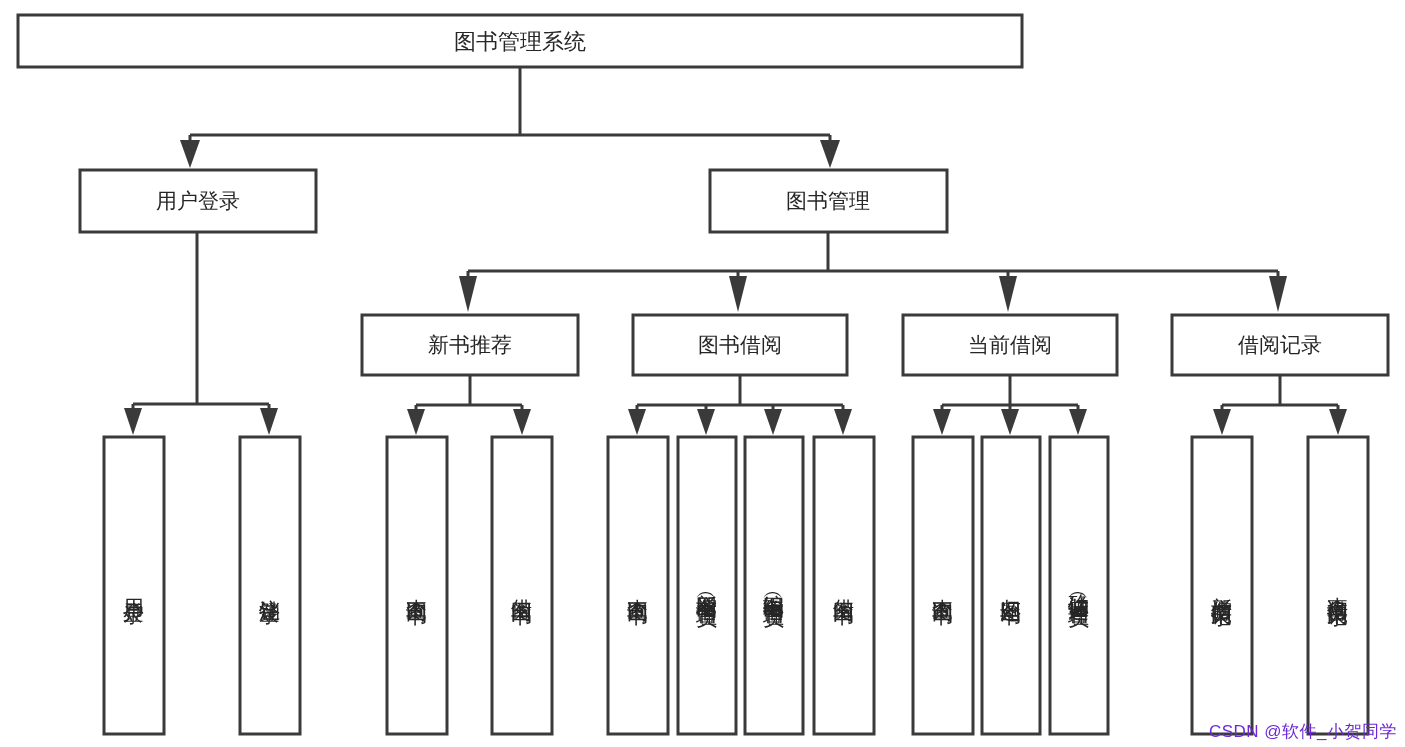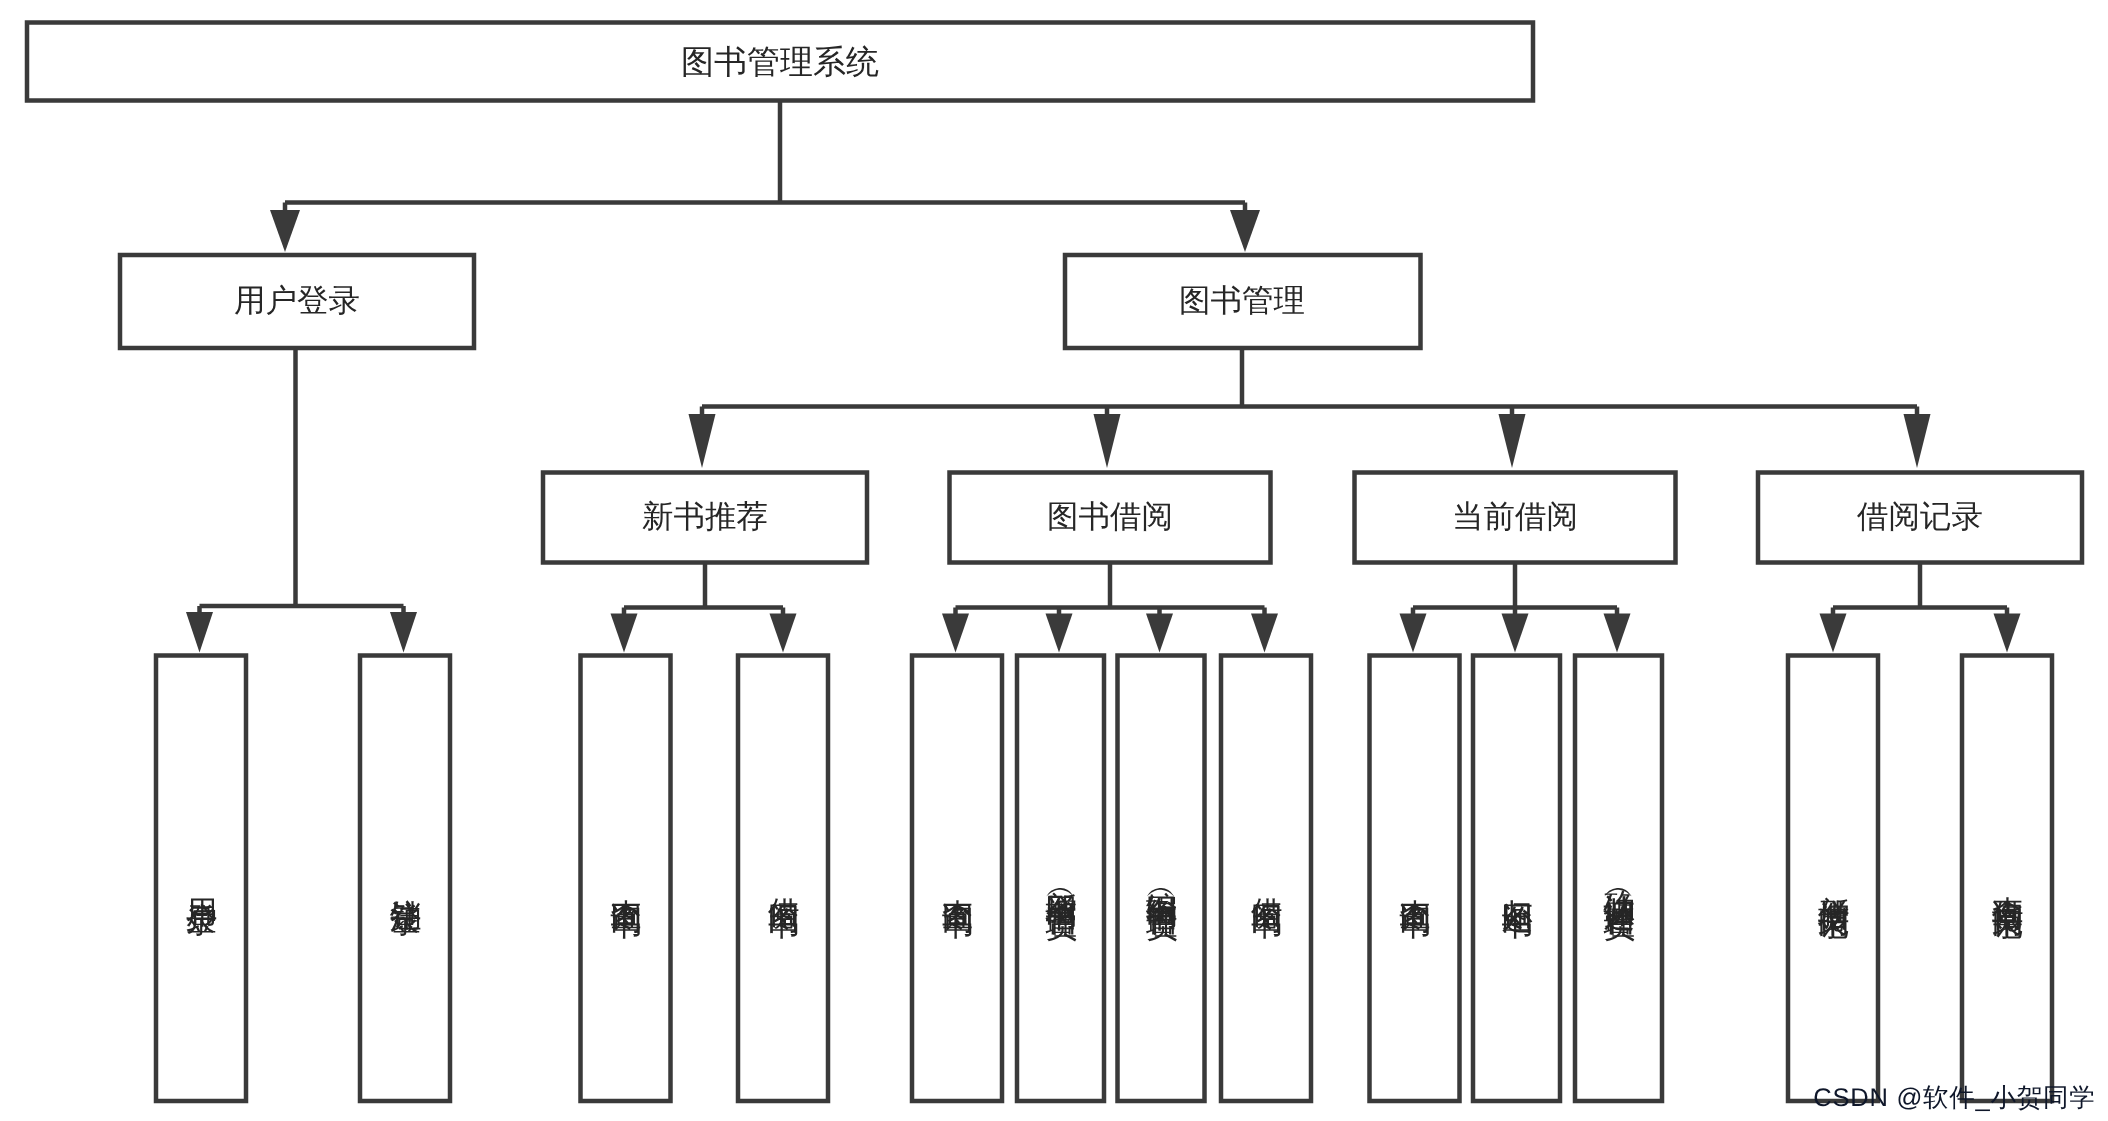--- a/index.html
+++ b/index.html
@@ -57,21 +57,21 @@
     font-family: "Liberation Sans", "DejaVu Sans", sans-serif;
     font-size: 21px;
     line-height: 1;
     pointer-events: none;
     white-space: nowrap;
   }
   .watermark {
     position: absolute;
     right: 8px;
     bottom: 4px;
-    color: #0f172a;
+    color: #6d28d9;
     font-size: 17px;
     font-family: "Liberation Sans", "DejaVu Sans", sans-serif;
     letter-spacing: 0.5px;
     white-space: nowrap;
   }
 </style>
 </head>
 <body>
 
 <div id="diagram-root">

